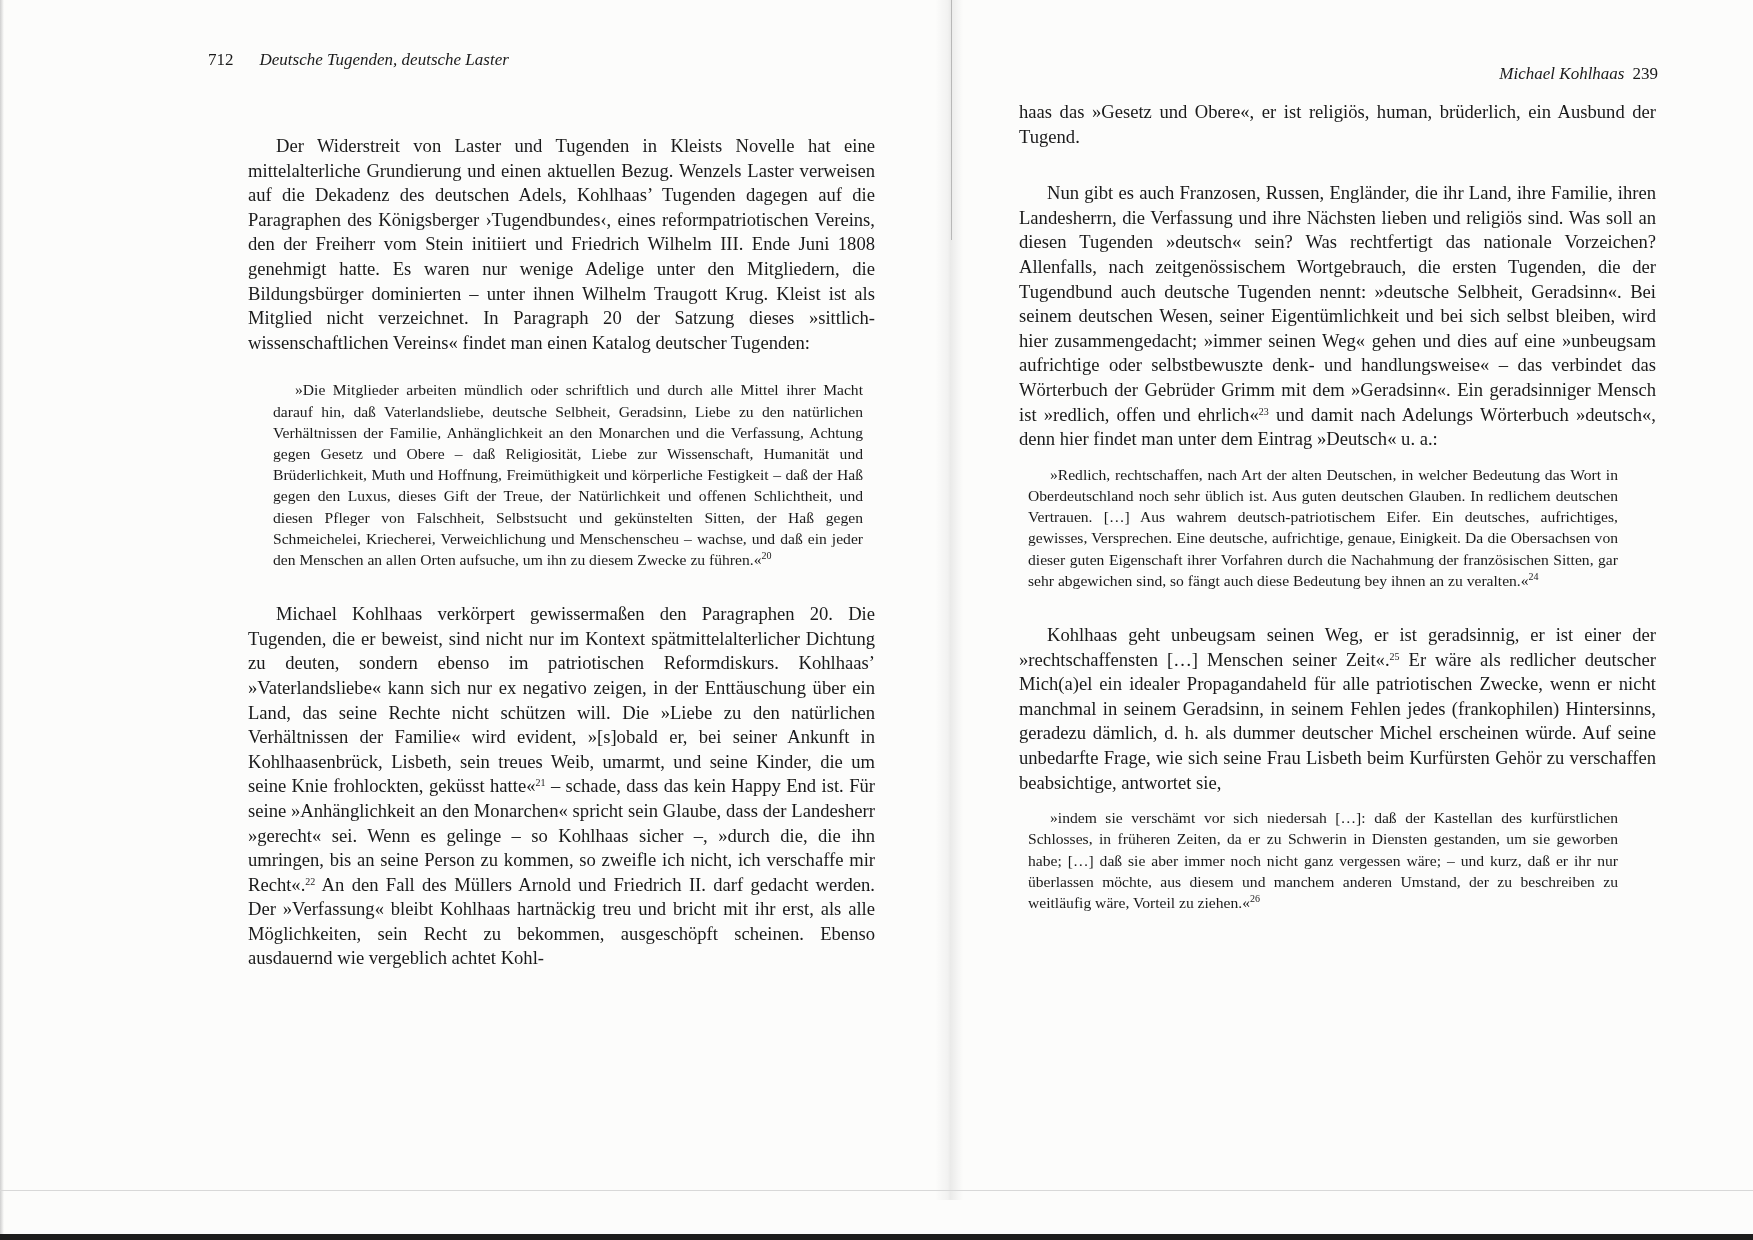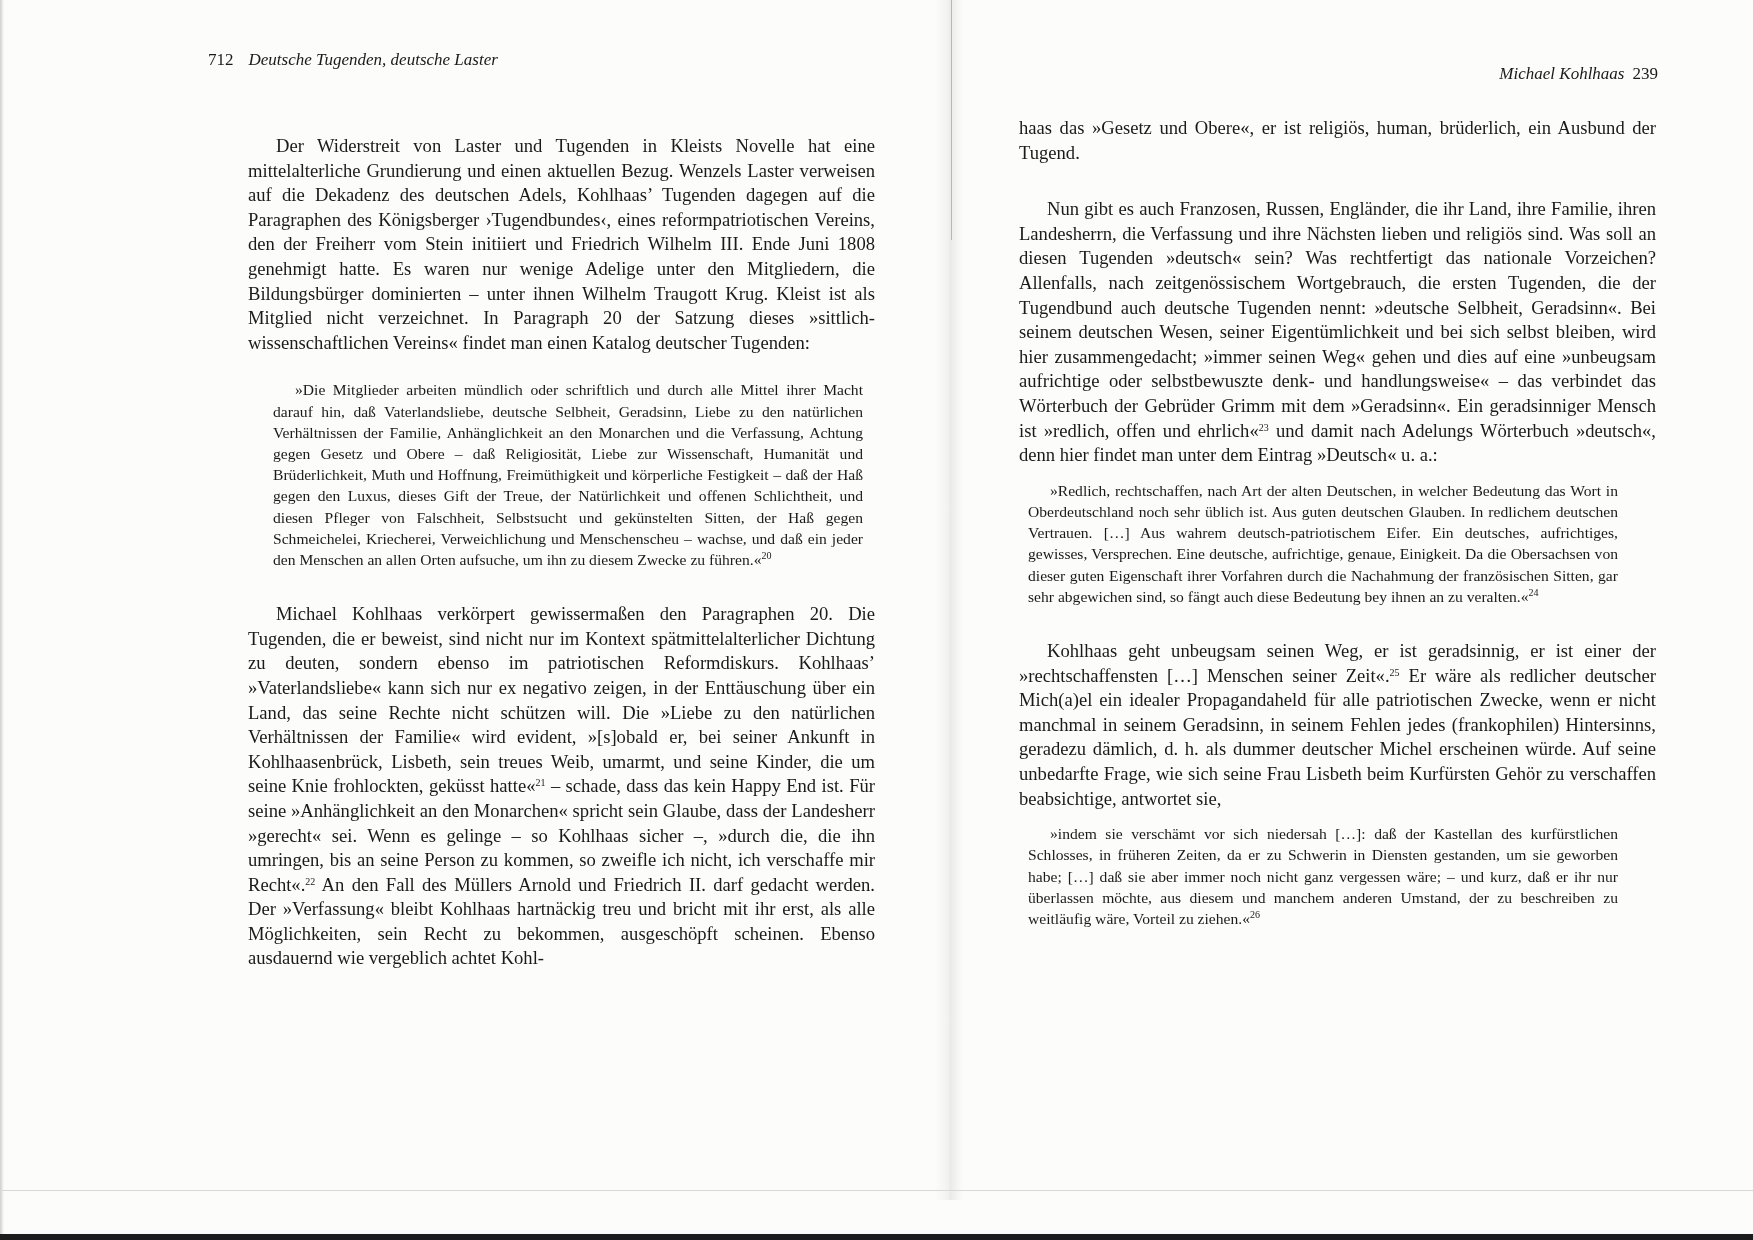--- a/index.html
+++ b/index.html
@@ -20,27 +20,27 @@
   .left-edge { position: absolute; left: 0; top: 0; width: 4px; height: 1234px; background: linear-gradient(to right,#cfcfcf,#fcfcfb); }
 
   .page { position: absolute; top: 0; }
   .page.left { left: 0; width: 950px; }
   .page.right { left: 952px; width: 801px; }
 
   .running-head { position: absolute; font-size: 17px; white-space: nowrap; }
   .running-head .pn { font-style: normal; }
   .running-head .t { font-style: italic; }
   .left .running-head { left: 208px; top: 50px; }
-  .left .running-head .t { margin-left: 15px; }
+  .left .running-head .t { margin-left: 26px; }
   .right .running-head { right: 95px; top: 64px; }
   .right .running-head .t { margin-right: 8px; }
 
   .text-block { position: absolute; }
   .left .text-block { left: 248px; top: 102px; width: 627px; }
-  .right .text-block { left: 67px; top: 116px; width: 637px; }
+  .right .text-block { left: 67px; top: 100px; width: 637px; }
 
   p.body {
     margin: 0; font-size: 18.6px; line-height: 24.6px; text-align: justify;
     text-indent: 0; hyphens: none;
   }
   p.body.indent { text-indent: 28px; margin-top: 32px; }
   blockquote {
     margin: 0; font-size: 15.6px; line-height: 21.2px; text-align: justify;
   }
   blockquote p { margin: 0; text-indent: 22px; }

